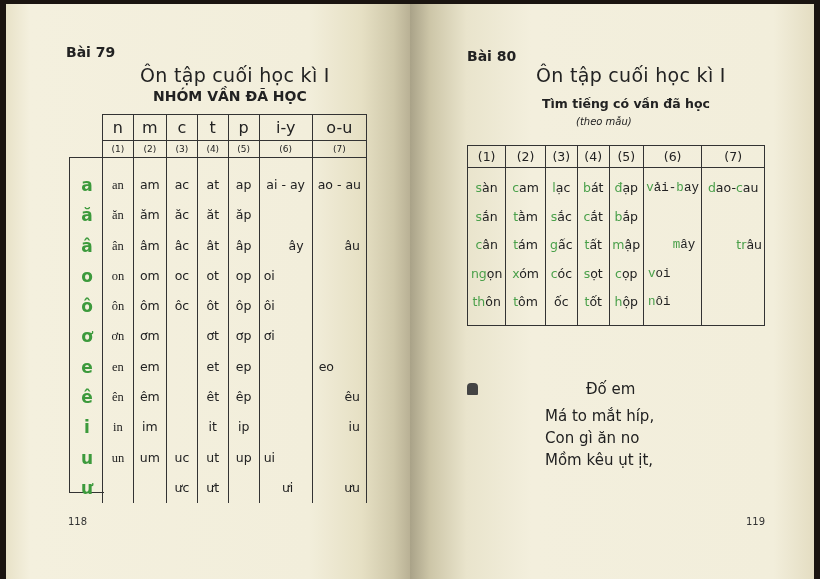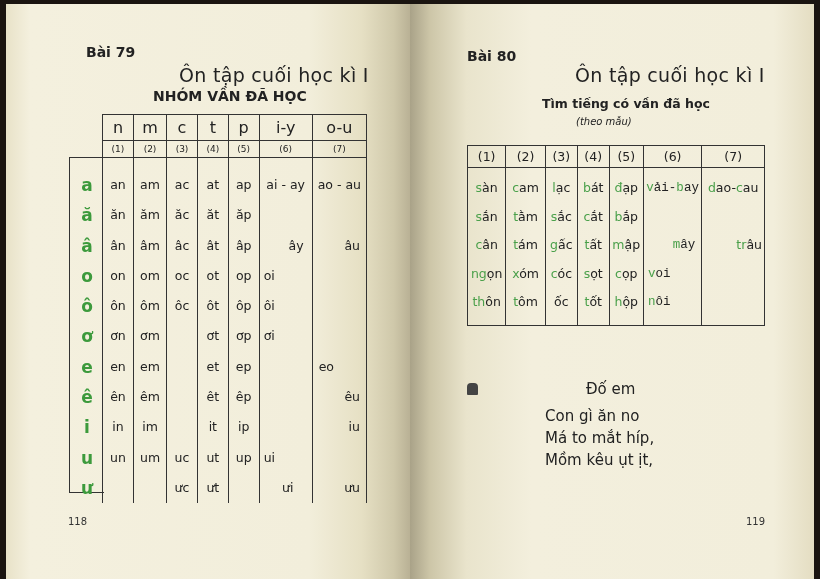--- a/index.html
+++ b/index.html
@@ -5,42 +5,42 @@
   html, body { margin:0; padding:0; }
   body { width:820px; height:579px; position:relative; overflow:hidden; background:#1a1410;
          font-family:"DejaVu Sans", sans-serif; color:#222; }
   .page { position:absolute; top:4px; height:575px; background:#f3efdc; }
   .page.left { left:6px; width:404px;
      background: linear-gradient(90deg, #e8e2c8 0%, #f4f0de 6%, #f2eedb 75%, #e6e0c4 88%, #cfc8aa 96%, #b9b195 100%); }
   .page.right { left:410px; width:404px;
      background: linear-gradient(90deg, #a9a288 0%, #cdc6a8 5%, #e9e4cc 14%, #f3efdd 30%, #f2eedb 90%, #e4ddc2 100%); }
   .abs { position:absolute; }
   .lesson { font-weight:bold; font-size:14px; color:#222; }
-  .title { font-size:19px; color:#222; letter-spacing:0.3px;margin-left:39px; }
+  .title { font-size:19px; color:#222; letter-spacing:0.3px; }
   .subtitle { font-weight:bold; font-size:14px; }
   .small { font-size:10px; }
   table.grid { position:absolute; border-collapse:collapse; font-size:12.5px; color:#222; }
   table.grid td { border:1px solid #333; text-align:center; padding:0; }
   .lt td.body { border-top:none; border-bottom:none; vertical-align:top; }
   .vcol { position:absolute; left:69px; width:34px; top:157px; height:334px;
           border:1px solid #333; border-right:none; }
   .cellstack div { height:30.3px; line-height:30.3px; white-space:nowrap; }
   .vowel { font-size:17px; font-weight:bold; color:#3c9a3c; text-align:center; }
   .num { font-size:9px; }
   .pageno { font-size:10px; color:#333; }
   .riddle { font-size:15px; line-height:22px; color:#222; }
   .rt td { font-size:12.5px; }
   .rt .stack div { height:28.5px; line-height:28.5px; white-space:nowrap; }
   .g { color:#4aa04a; }
 </style>
 </head>
 <body>
 
 <div class="page left"></div>
-<div class="abs lesson" style="left:86px;top:44px;">Bài 79</div>
+<div class="abs lesson" style="left:66px;top:44px;">Bài 79</div>
 <div class="abs title" style="left:140px;top:64px;">Ôn tập cuối học kì I</div>
 <div class="abs subtitle" style="left:153px;top:88px;">NHÓM VẦN ĐÃ HỌC</div>
 
 <div class="vcol">
   <div class="cellstack vowel" id="vowels" style="padding-top:12px;">
       <div>a</div>
       <div>ă</div>
       <div>â</div>
       <div>o</div>
       <div>ô</div>
@@ -68,21 +68,21 @@
         <td class="num">(1)</td>
         <td class="num">(2)</td>
         <td class="num">(3)</td>
         <td class="num">(4)</td>
         <td class="num">(5)</td>
         <td class="num">(6)</td>
         <td class="num">(7)</td>
       </tr>
   <tr style="height:334px;" id="lt-body">
         <td class="body">
-          <div class="cellstack" style="padding-top: 12px;">
+          <div class="cellstack" style="padding-top: 12px; font-family: Liberation Serif, serif;">
             <div>an</div>
             <div>ăn</div>
             <div>ân</div>
             <div>on</div>
             <div>ôn</div>
             <div>ơn</div>
             <div>en</div>
             <div>ên</div>
             <div>in</div>
             <div>un</div>
@@ -265,17 +265,17 @@
             <div>&nbsp;</div>
           </div>
         </td>
       </tr>
 </tbody>
   </table>
 
 <div class="abs" style="left:467px;top:383px;width:11px;height:12px;background:#444;border-radius:4px 4px 1px 1px;"></div>
 <div class="abs" style="left:586px;top:380px;font-size:15px;">Đố em</div>
 <div class="abs riddle" style="left:545px;top:405px;">
+  <div>Má to mắt híp,</div>
   <div>Con gì ăn no</div>
-  <div>Má to mắt híp,</div>
   <div>Mồm kêu ụt ịt,</div>
 </div>
 <div class="abs pageno" style="left:746px;top:516px;">119</div>
 
 </body></html>

